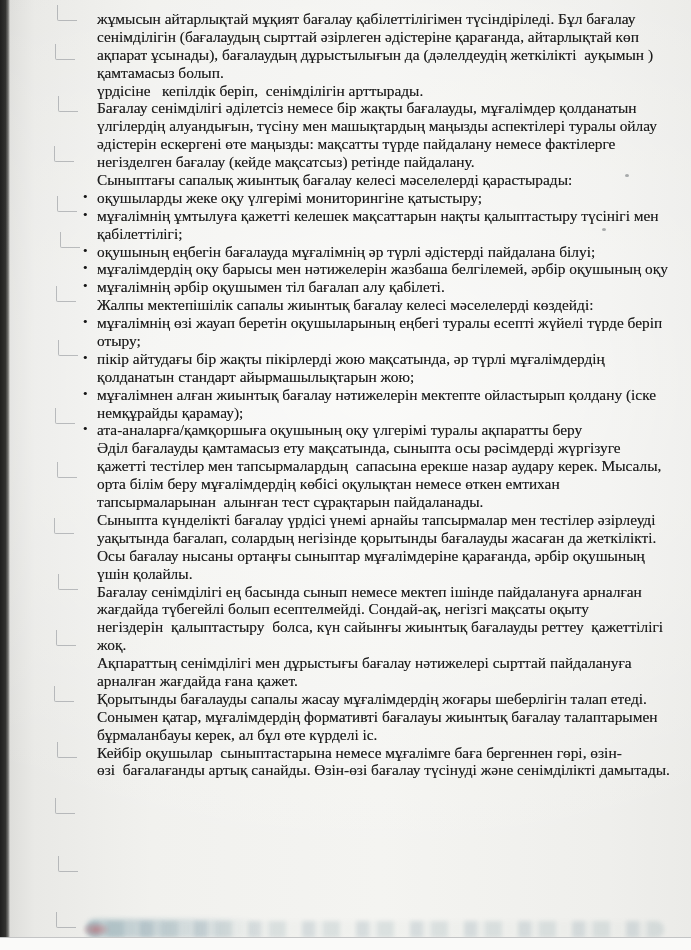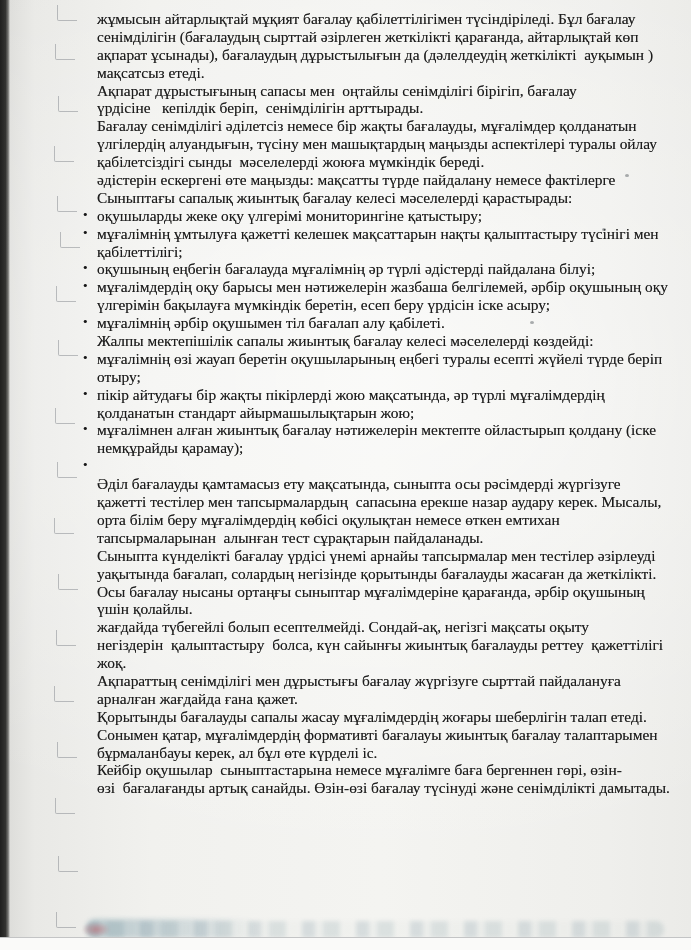--- a/index.html
+++ b/index.html
@@ -82,57 +82,56 @@
       <div class="margin-mark" style="left: 58px; top: 574px;"></div>
       <div class="margin-mark" style="left: 56px; top: 630px;"></div>
       <div class="margin-mark" style="left: 54px; top: 686px;"></div>
       <div class="margin-mark" style="left: 57px; top: 742px;"></div>
       <div class="margin-mark" style="left: 55px; top: 798px;"></div>
       <div class="margin-mark" style="left: 58px; top: 856px;"></div>
       <div class="margin-mark" style="left: 56px; top: 912px;"></div>
     </div>
   <div class="content" id="content">
       <div class="line"><span class="t">жұмысын айтарлықтай мұқият бағалау қабілеттілігімен түсіндіріледі. Бұл бағалау</span></div>
-      <div class="line"><span class="t">сенімділігін (бағалаудың сырттай әзірлеген жеткілікті қарағанда, айтарлықтай көп</span></div>
+      <div class="line"><span class="t">сенімділігін (бағалаудың сырттай әзірлеген әдістеріне қарағанда, айтарлықтай көп</span></div>
       <div class="line"><span class="t">ақпарат ұсынады), бағалаудың дұрыстылығын да (дәлелдеудің жеткілікті  ауқымын )</span></div>
-      <div class="line"><span class="t">мақсатсыз етеді.</span></div>
-      <div class="line"><span class="t">Ақпарат дұрыстығының сапасы мен  оңтайлы сенімділігі бірігіп, бағалау</span></div>
+      <div class="line"><span class="t">қамтамасыз болып.</span></div>
       <div class="line"><span class="t">үрдісіне   кепілдік беріп,  сенімділігін арттырады.</span></div>
       <div class="line"><span class="t">Бағалау сенімділігі әділетсіз немесе бір жақты бағалауды, мұғалімдер қолданатын</span></div>
       <div class="line"><span class="t">үлгілердің алуандығын, түсіну мен машықтардың маңызды аспектілері туралы ойлау</span></div>
-      <div class="line"><span class="t">қабілетсіздігі сынды  мәселелерді жоюға мүмкіндік береді.</span></div>
       <div class="line"><span class="t">әдістерін ескергені өте маңызды: мақсатты түрде пайдалану немесе фактілерге</span></div>
+      <div class="line"><span class="t">негізделген бағалау (кейде мақсатсыз) ретінде пайдалану.</span></div>
       <div class="line"><span class="t">Сыныптағы сапалық жиынтық бағалау келесі мәселелерді қарастырады:</span></div>
       <div class="line"><span class="bullet">•</span><span class="t">оқушыларды жеке оқу үлгерімі мониторингіне қатыстыру;</span></div>
       <div class="line"><span class="bullet">•</span><span class="t">мұғалімнің ұмтылуға қажетті келешек мақсаттарын нақты қалыптастыру түсінігі мен</span></div>
       <div class="line"><span class="t">қабілеттілігі;</span></div>
       <div class="line"><span class="bullet">•</span><span class="t">оқушының еңбегін бағалауда мұғалімнің әр түрлі әдістерді пайдалана білуі;</span></div>
       <div class="line"><span class="bullet">•</span><span class="t">мұғалімдердің оқу барысы мен нәтижелерін жазбаша белгілемей, әрбір оқушының оқу</span></div>
-      <div class="line"><span class="t">үлгерімін бақылауға мүмкіндік беретін, есеп беру үрдісін іске асыру;</span></div>
       <div class="line"><span class="bullet">•</span><span class="t">мұғалімнің әрбір оқушымен тіл бағалап алу қабілеті.</span></div>
       <div class="line"><span class="t">Жалпы мектепішілік сапалы жиынтық бағалау келесі мәселелерді көздейді:</span></div>
       <div class="line"><span class="bullet">•</span><span class="t">мұғалімнің өзі жауап беретін оқушыларының еңбегі туралы есепті жүйелі түрде беріп</span></div>
       <div class="line"><span class="t">отыру;</span></div>
       <div class="line"><span class="bullet">•</span><span class="t">пікір айтудағы бір жақты пікірлерді жою мақсатында, әр түрлі мұғалімдердің</span></div>
       <div class="line"><span class="t">қолданатын стандарт айырмашылықтарын жою;</span></div>
       <div class="line"><span class="bullet">•</span><span class="t">мұғалімнен алған жиынтық бағалау нәтижелерін мектепте ойластырып қолдану (іске</span></div>
       <div class="line"><span class="t">немқұрайды қарамау);</span></div>
-      <div class="line"><span class="bullet">•</span></div>
+      <div class="line"><span class="bullet">•</span><span class="t">ата-аналарға/қамқоршыға оқушының оқу үлгерімі туралы ақпаратты беру</span></div>
       <div class="line"><span class="t">Әділ бағалауды қамтамасыз ету мақсатында, сыныпта осы рәсімдерді жүргізуге</span></div>
       <div class="line"><span class="t">қажетті тестілер мен тапсырмалардың  сапасына ерекше назар аудару керек. Мысалы,</span></div>
       <div class="line"><span class="t">орта білім беру мұғалімдердің көбісі оқулықтан немесе өткен емтихан</span></div>
       <div class="line"><span class="t">тапсырмаларынан  алынған тест сұрақтарын пайдаланады.</span></div>
       <div class="line"><span class="t">Сыныпта күнделікті бағалау үрдісі үнемі арнайы тапсырмалар мен тестілер әзірлеуді</span></div>
       <div class="line"><span class="t">уақытында бағалап, солардың негізінде қорытынды бағалауды жасаған да жеткілікті.</span></div>
       <div class="line"><span class="t">Осы бағалау нысаны ортаңғы сыныптар мұғалімдеріне қарағанда, әрбір оқушының</span></div>
       <div class="line"><span class="t">үшін қолайлы.</span></div>
+      <div class="line"><span class="t">Бағалау сенімділігі ең басында сынып немесе мектеп ішінде пайдалануға арналған</span></div>
       <div class="line"><span class="t">жағдайда түбегейлі болып есептелмейді. Сондай-ақ, негізгі мақсаты оқыту</span></div>
       <div class="line"><span class="t">негіздерін  қалыптастыру  болса, күн сайынғы жиынтық бағалауды реттеу  қажеттілігі</span></div>
       <div class="line"><span class="t">жоқ.</span></div>
-      <div class="line"><span class="t">Ақпараттың сенімділігі мен дұрыстығы бағалау жүргізуге сырттай пайдалануға</span></div>
+      <div class="line"><span class="t">Ақпараттың сенімділігі мен дұрыстығы бағалау нәтижелері сырттай пайдалануға</span></div>
       <div class="line"><span class="t">арналған жағдайда ғана қажет.</span></div>
       <div class="line"><span class="t">Қорытынды бағалауды сапалы жасау мұғалімдердің жоғары шеберлігін талап етеді.</span></div>
       <div class="line"><span class="t">Сонымен қатар, мұғалімдердің формативті бағалауы жиынтық бағалау талаптарымен</span></div>
       <div class="line"><span class="t">бұрмаланбауы керек, ал бұл өте күрделі іс.</span></div>
       <div class="line"><span class="t">Кейбір оқушылар  сыныптастарына немесе мұғалімге баға бергеннен гөрі, өзін-</span></div>
       <div class="line"><span class="t">өзі  бағалағанды артық санайды. Өзін-өзі бағалау түсінуді және сенімділікті дамытады.</span></div>
     </div>
   <div class="ghost-band"></div>
   <div class="ghost-clump"></div>
   <div class="red-smudge"></div>

